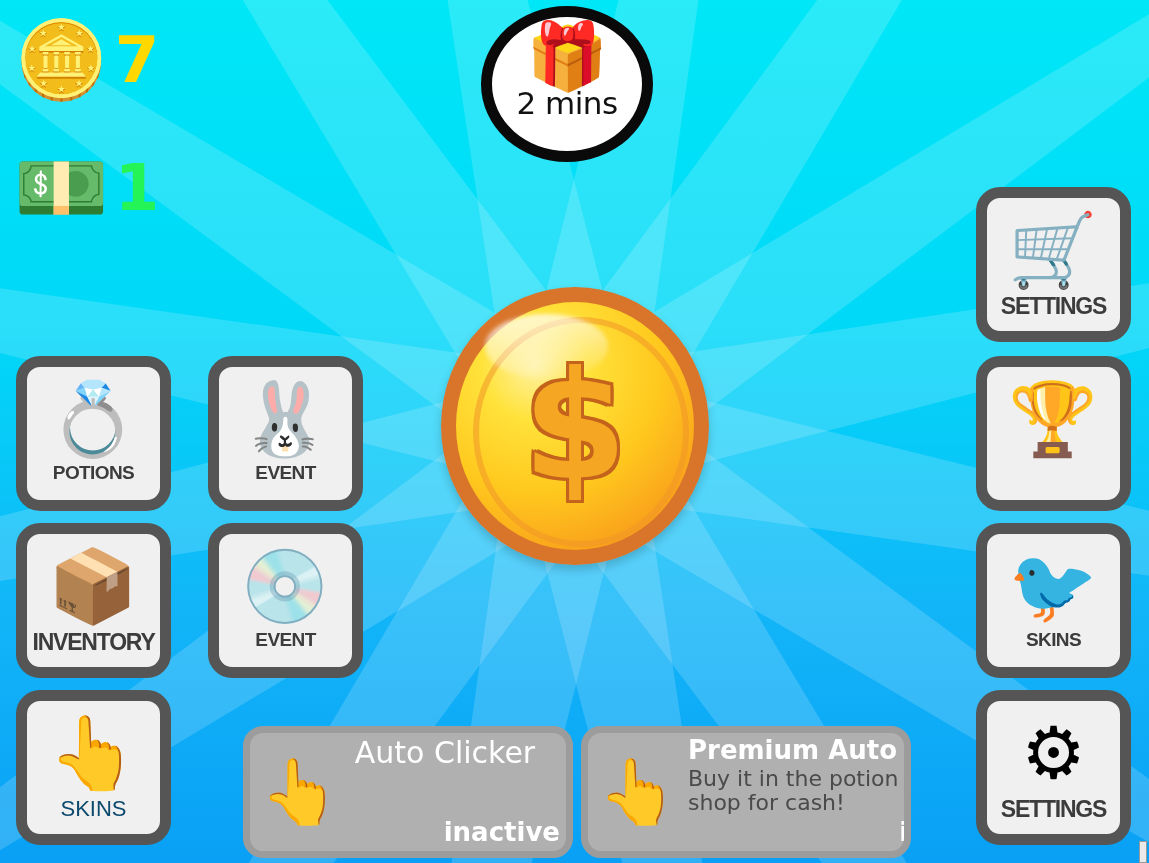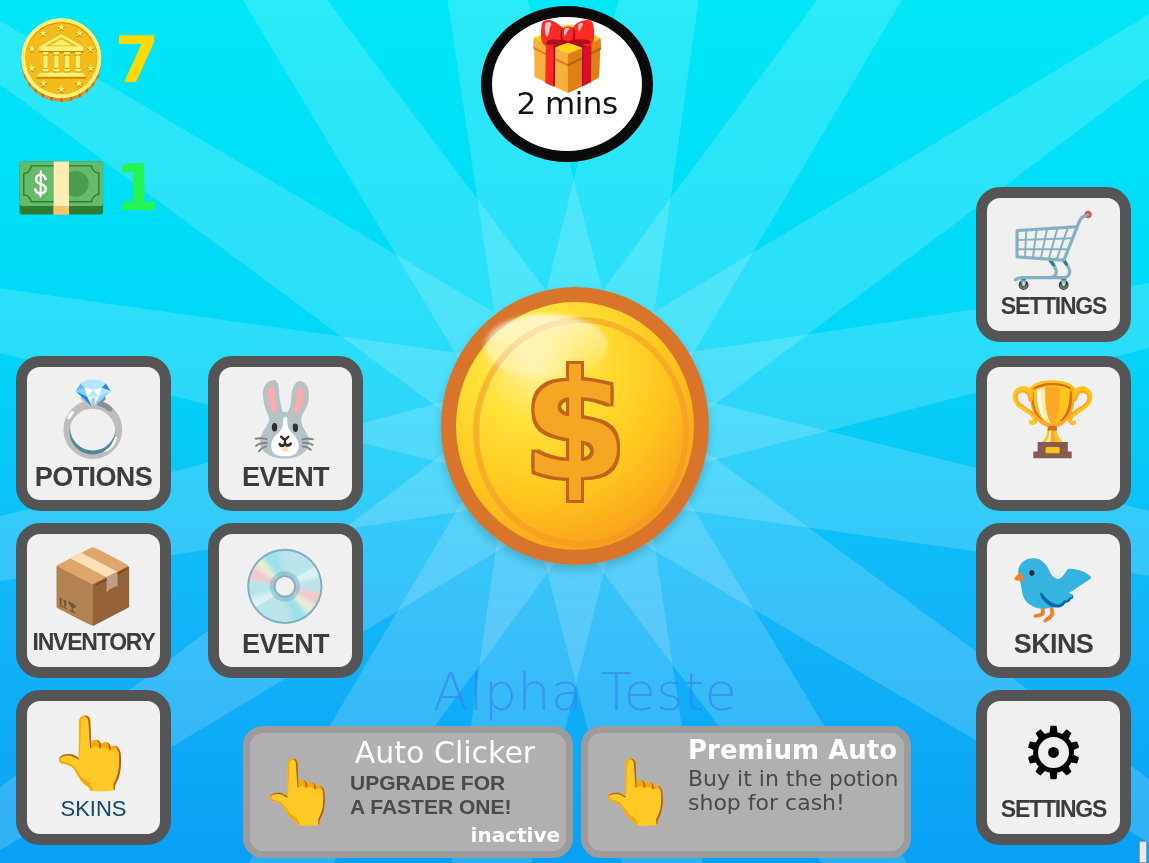--- a/index.html
+++ b/index.html
@@ -179,21 +179,21 @@
   }
   .menu-btn .btn-icon {
     font-size: 72px;
     line-height: 1;
     height: 84px;
     display: flex;
     align-items: center;
     justify-content: center;
   }
   .menu-btn .btn-label {
-    font-size: 27px;
+    font-size: 19px;
     font-weight: bold;
     color: #3C3C3C;
     font-family: "Liberation Sans", sans-serif;
     letter-spacing: -0.6px;
     white-space: nowrap;
     margin-top: 1px;
   }
   .menu-btn .btn-label.thin {
     font-weight: normal;
     font-size: 22px;
@@ -278,21 +278,21 @@
     font-family: "DejaVu Sans", sans-serif;
     font-size: 22px;
     white-space: normal;
     width: 240px;
   }
   .clicker-panel .panel-status {
     position: absolute;
     right: 6px;
     bottom: 4px;
     color: #FFFFFF;
-    font-size: 20px;
+    font-size: 26px;
     font-weight: bold;
     font-family: "DejaVu Sans", sans-serif;
   }
   #panel-premium-clicker .panel-status { right: 12px; }
 
   
   #scroll-sliver {
     position: absolute;
     right: 2px;
     bottom: 0px;
@@ -338,21 +338,20 @@
 
   <div id="gift-timer">
     <span class="gift-emoji">🎁</span>
     <span class="timer-text">2 mins</span>
   </div>
 
   <div id="main-coin">
     <span class="dollar">$</span>
   </div>
 
-  <div id="alpha-tester">Alpha Teste</div>
 
   <div class="menu-btn" id="btn-potions">
     <span class="btn-icon">💍</span>
     <span class="btn-label">POTIONS</span>
   </div>
 
   <div class="menu-btn" id="btn-event">
     <span class="btn-icon">🐰</span>
     <span class="btn-label">EVENT</span>
   </div>
@@ -388,22 +387,20 @@
 
   <div class="menu-btn" id="btn-settings">
     <span class="btn-icon">⚙</span>
     <span class="btn-label tight">SETTINGS</span>
   </div>
 
   <div class="clicker-panel" id="panel-auto-clicker">
     <span class="hand-icon">👆</span>
     <div class="panel-body">
       <span class="panel-title">Auto Clicker</span>
-      <span class="panel-desc">UPGRADE FOR
-A FASTER ONE!</span>
       <span class="panel-status">inactive</span>
     </div>
   </div>
 
   <div class="clicker-panel" id="panel-premium-clicker">
     <span class="hand-icon">👆</span>
     <div class="panel-body">
       <span class="panel-title">Premium Auto Clicker</span>
       <span class="panel-desc">Buy it in the potion shop for cash!</span>
       <span class="panel-status">inactive</span>

